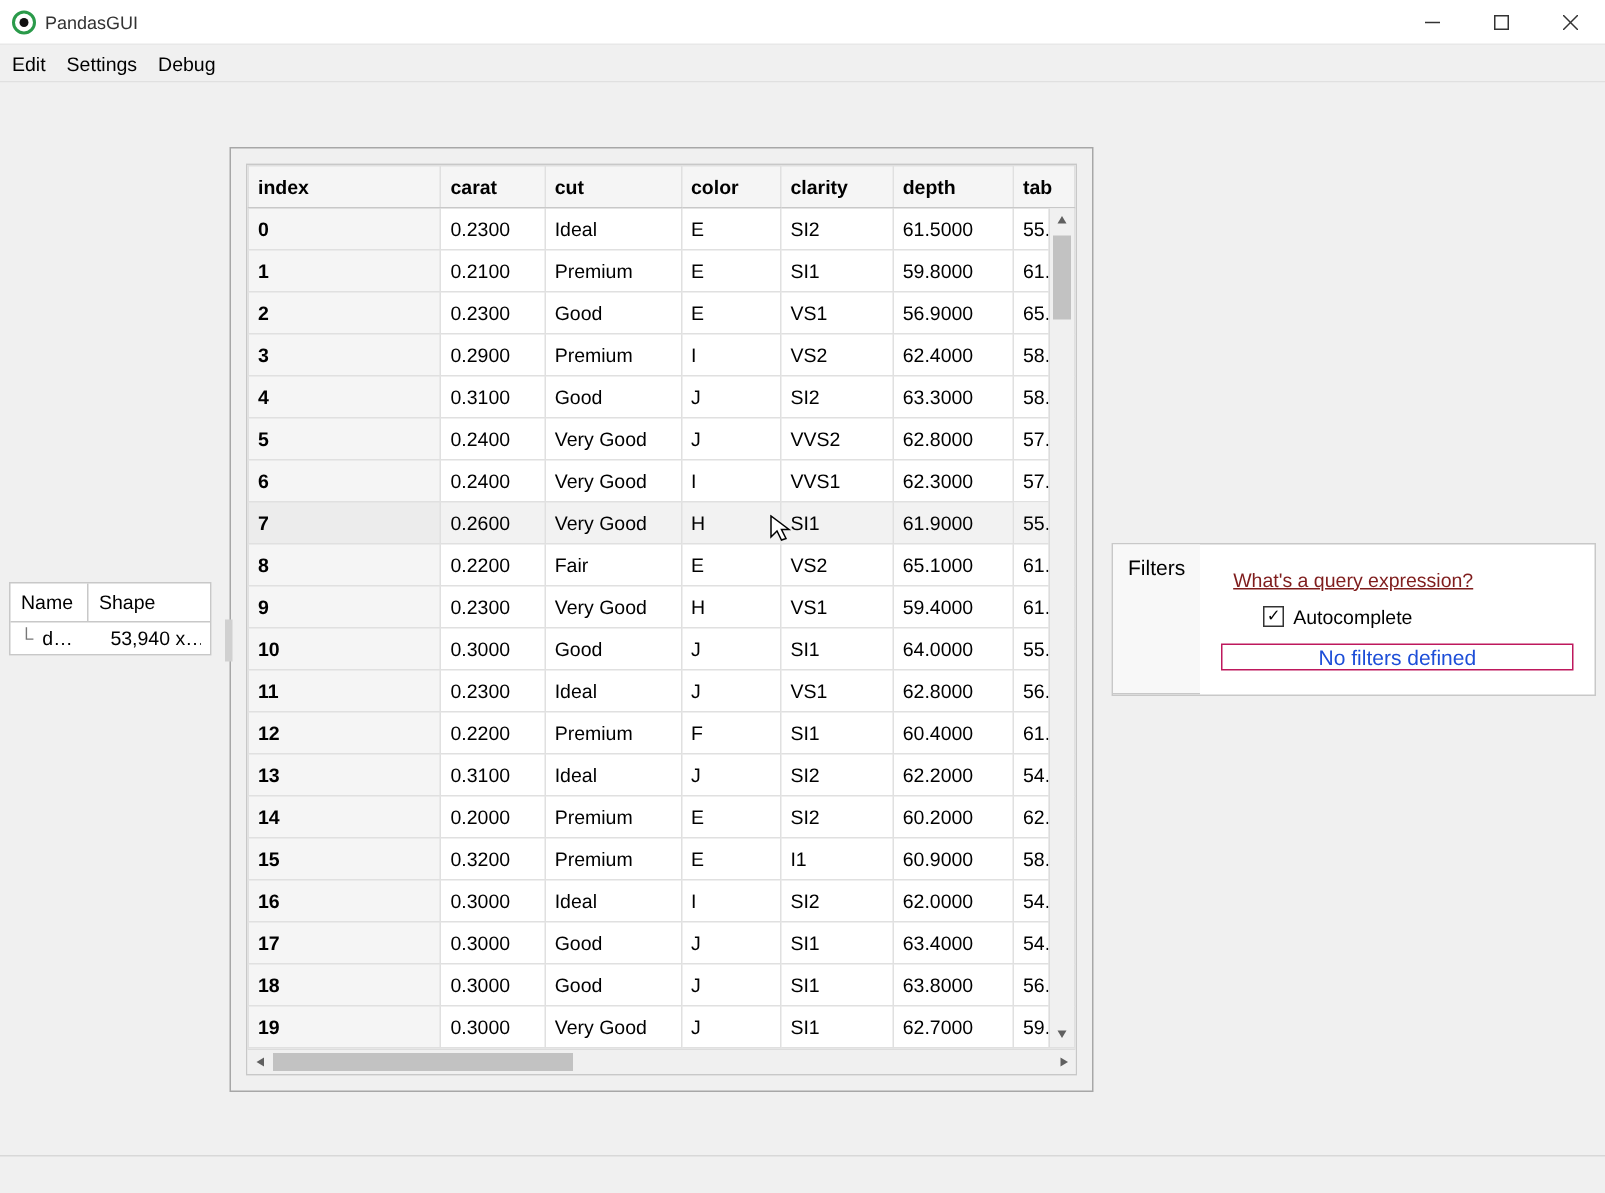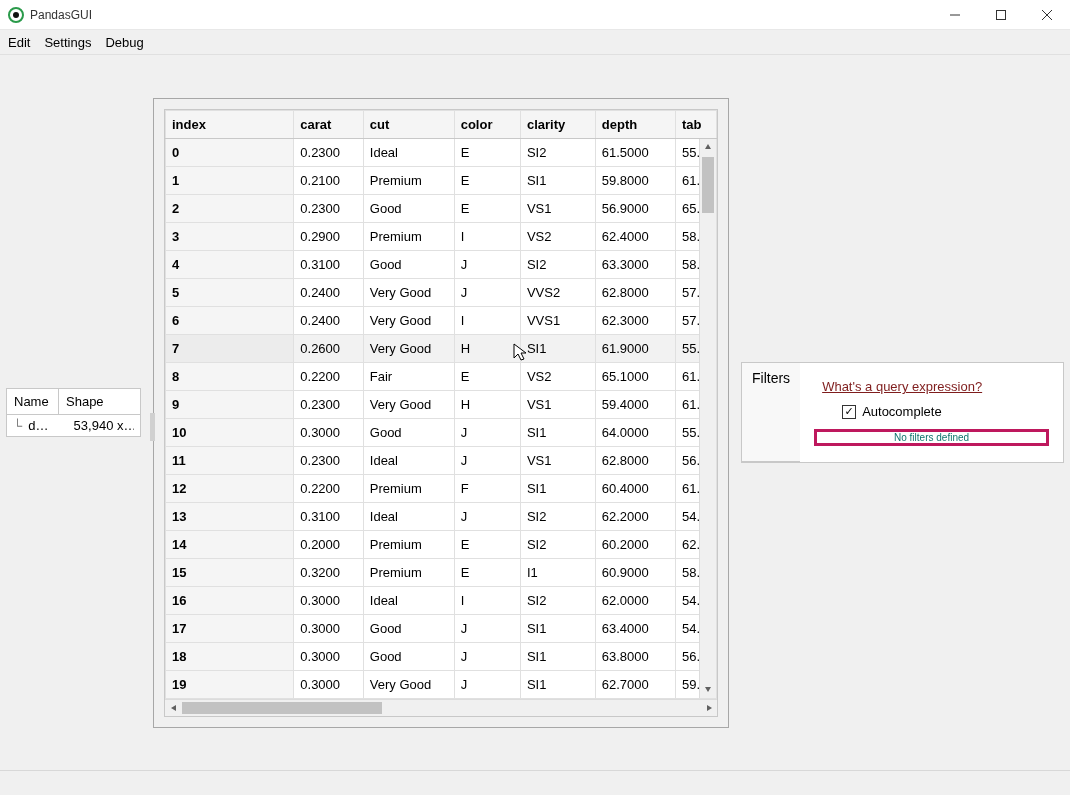--- a/index.html
+++ b/index.html
@@ -237,24 +237,24 @@
   }
   .checkbox {
     width: 14px; height: 14px; border: 1px solid #333;
     display: inline-flex; align-items: center; justify-content: center;
   }
   .checkbox.checked::after {
     content: "✓"; font-size: 11px; line-height: 1; color:#000;
   }
   .filter-area {
     flex: 1;
-    border: 3px solid #be185d;
+    border: 1px solid #be185d;
     display: flex; align-items: center; justify-content: center;
-    color: #0f766e;
-    font-size: 10px;
+    color: #1d4ed8;
+    font-size: 14px;
   }
   .statusbar {
     height: 19px;
     background: #f0f0f0;
     border-top: 1px solid #d8d8d8;
   }
   .cursor {
     position: absolute;
     pointer-events: none;
     z-index: 1000;

